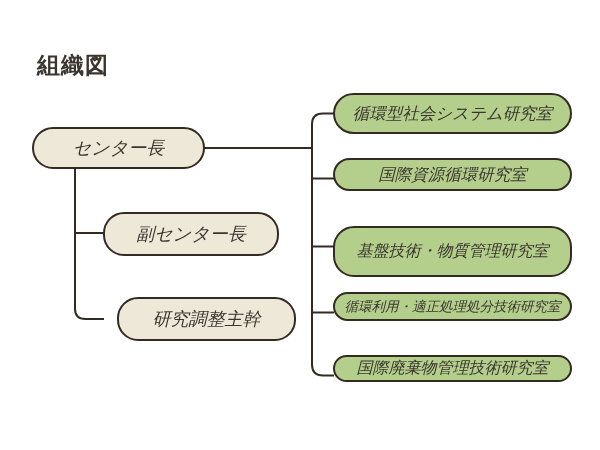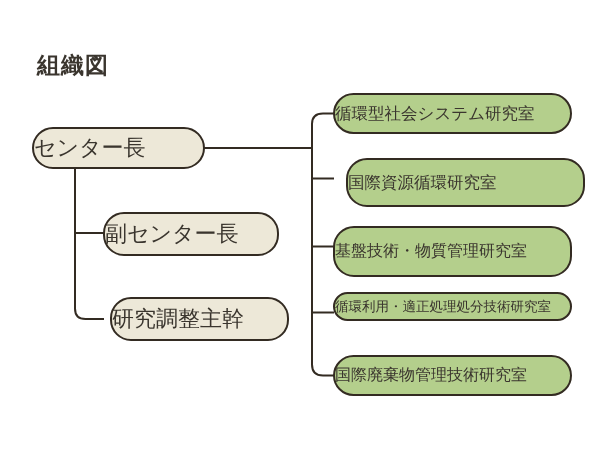--- a/index.html
+++ b/index.html
@@ -20,42 +20,43 @@
   }
   .title{
     position:absolute;left:37px;top:50px;
     font-size:23px;font-weight:600;
     color:var(--text);letter-spacing:1px;
   }
   .lines{position:absolute;left:0;top:0;width:600px;height:450px;}
   .lines path{stroke:var(--line);stroke-width:2;fill:none;}
   .node{
     position:absolute;box-sizing:border-box;
-    display:flex;align-items:center;justify-content:flex-start;
+    display:flex;align-items:center;justify-content:center;
     border:2.5px solid var(--border);
     border-radius:21px;
     color:var(--text);
     white-space:nowrap;
     text-align:center;
+    font-style:italic;
   }
   .cream{background:var(--box-cream);}
   .green{background:var(--box-green);}
-  .fs-lg{font-size:22px;}
+  .fs-lg{font-size:18px;}
   .fs-md{font-size:16.5px;}
   .fs-md2{font-size:16px;}
   .fs-sm{font-size:13.5px;}
 
   .n-root  {left:32px; top:127px;width:173px;height:42px;}
   .n-deputy{left:103px;top:212px;width:176px;height:44px;}
-  .n-chief {left:110px;top:297px;width:179px;height:44px;}
+  .n-chief {left:117px;top:297px;width:179px;height:44px;}
   .n-o1{left:333px;top:93px; width:239px;height:41px;}
-  .n-o2{left:346px;top:158px;width:239px;height:49px;}
+  .n-o2{left:333px;top:158px;width:239px;height:33px;}
   .n-o3{left:333px;top:226px;width:239px;height:51px;}
   .n-o4{left:333px;top:292px;width:239px;height:29px;}
-  .n-o5{left:333px;top:355px;width:239px;height:41px;}
+  .n-o5{left:333px;top:355px;width:239px;height:27px;}
 </style>
 </head>
 <body>
 
 <div class="page">
 
   <div class="title">組織図</div>
 
   <svg class="lines" viewBox="0 0 600 450" aria-hidden="true">
 

